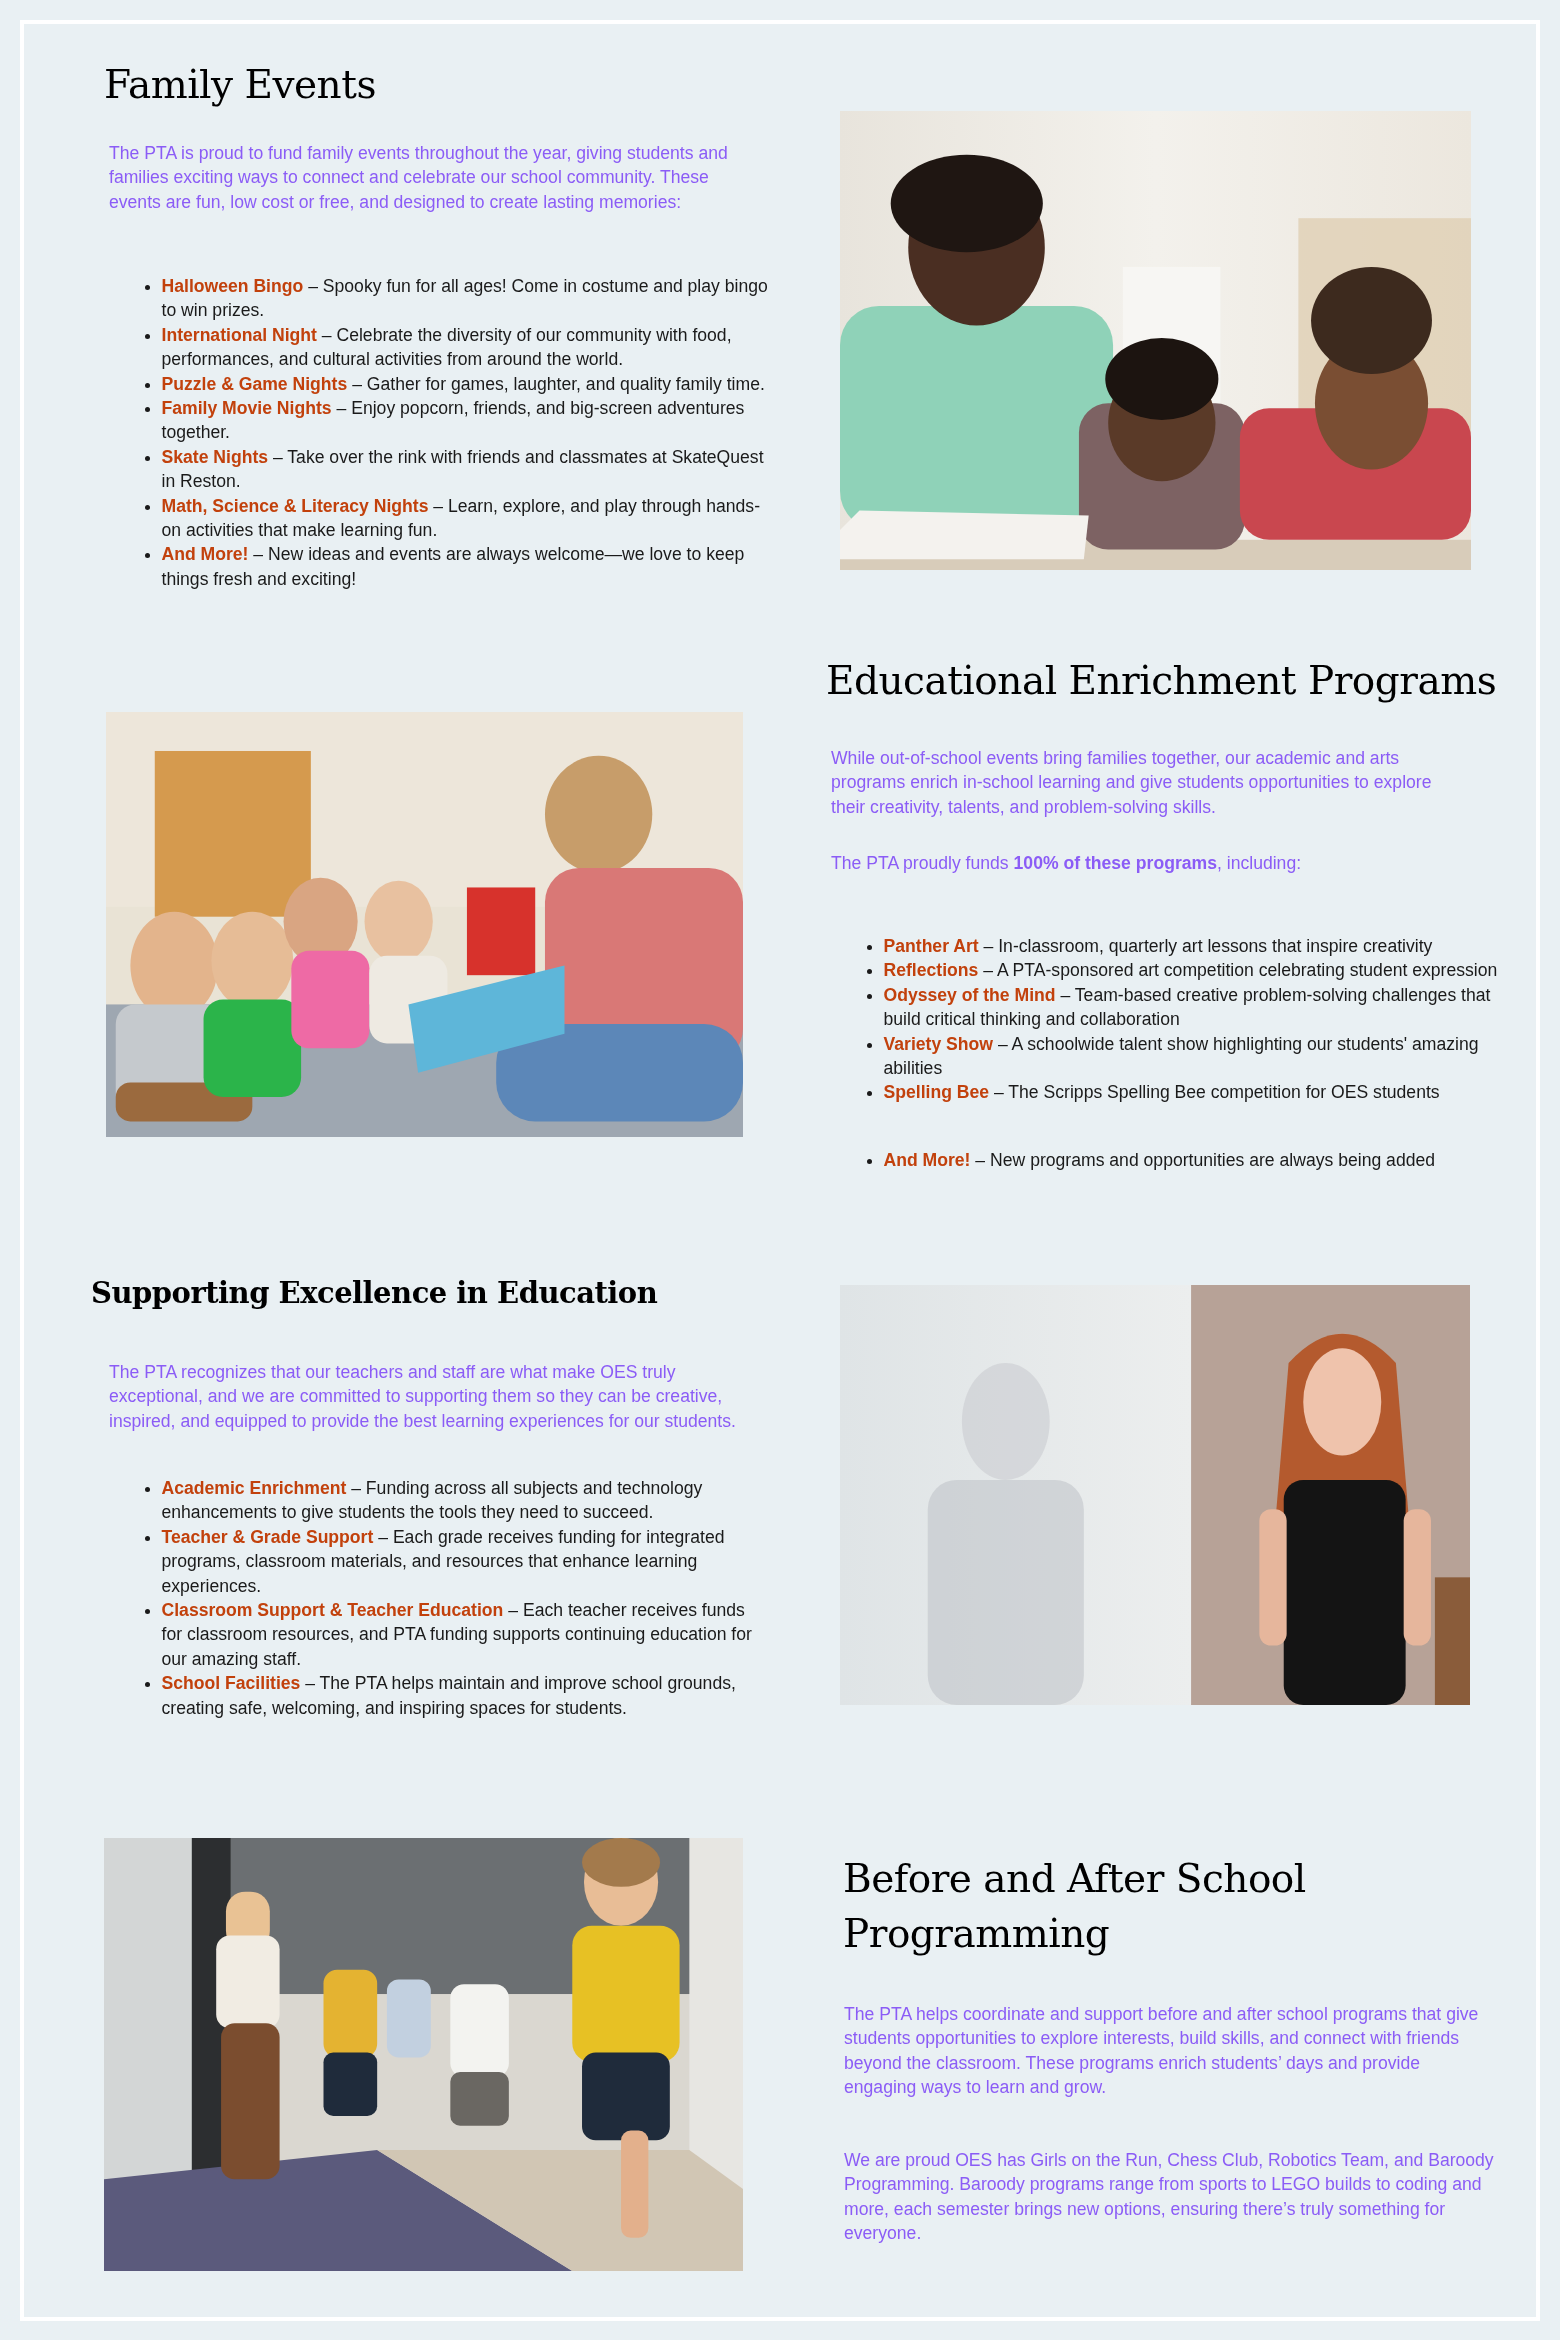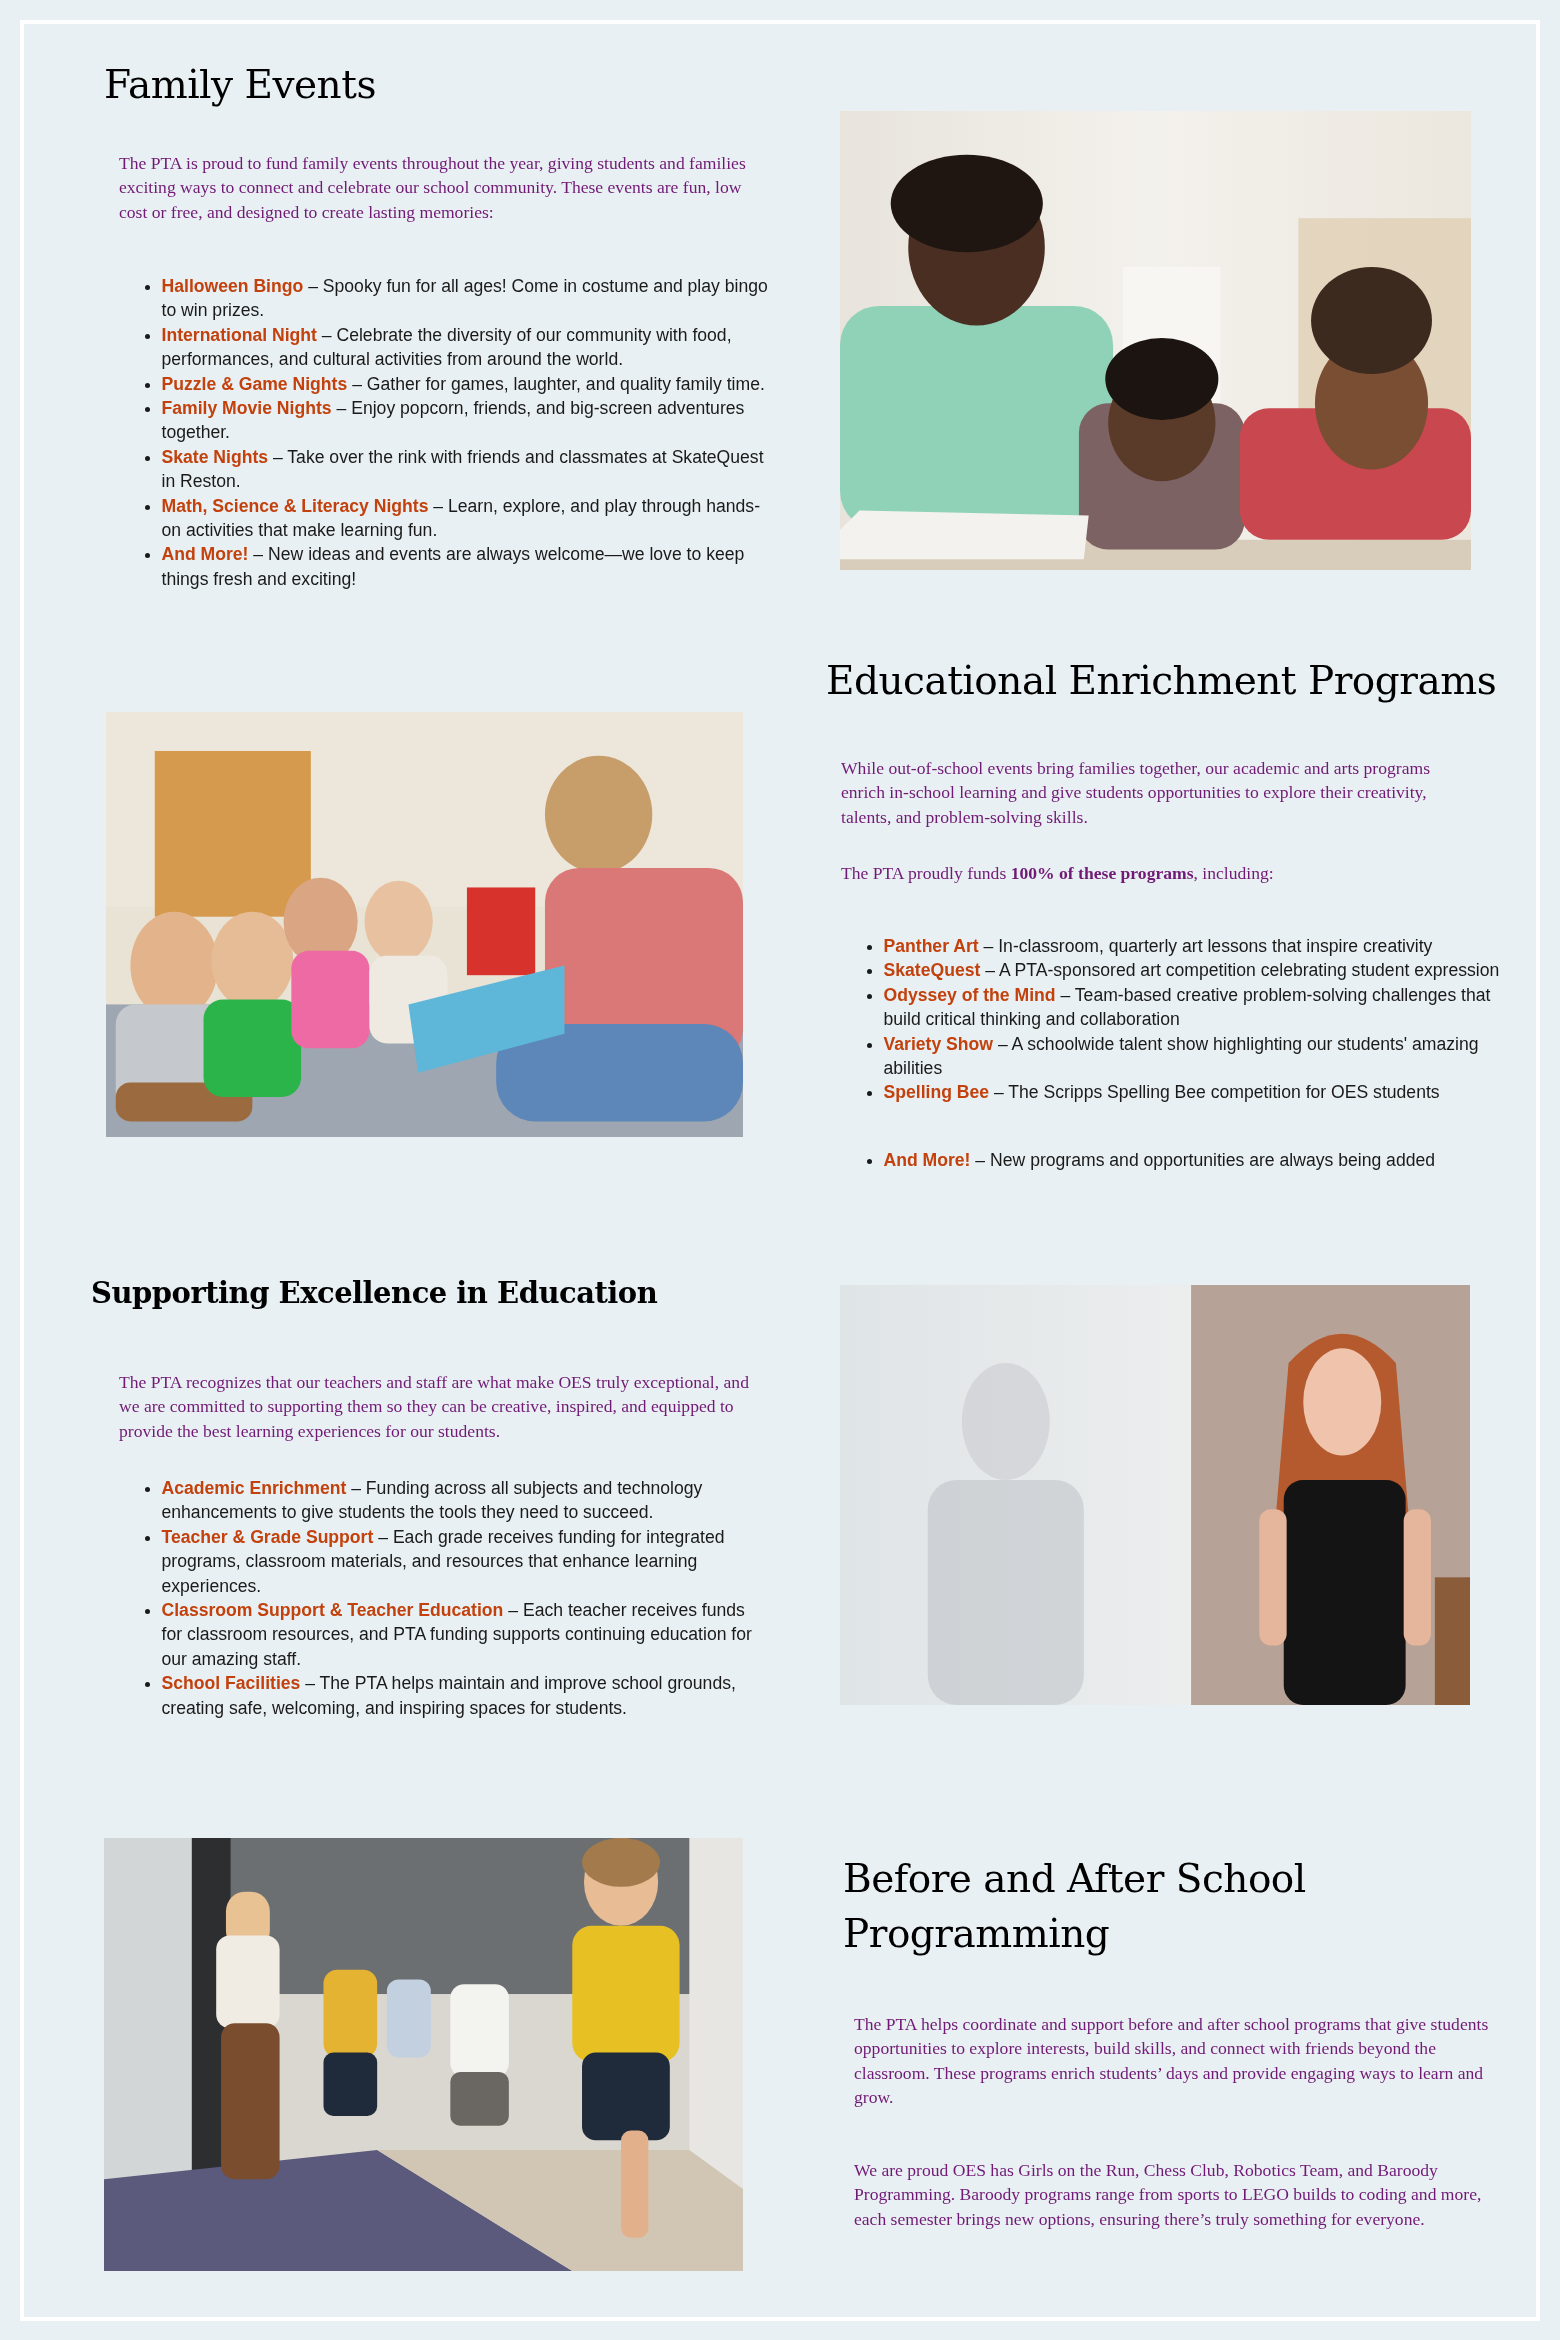--- a/index.html
+++ b/index.html
@@ -23,25 +23,25 @@
     margin: 0;
     font-family: "DejaVu Serif", "Liberation Serif", serif;
     font-weight: normal;
     color: #000000;
     letter-spacing: -0.5px;
     white-space: nowrap;
   }
   .title.big { font-size: 39px; line-height: 55px; }
   .body {
     position: absolute;
-    font-family: Liberation Serif, serif;
+    font-family: Liberation Sans, sans-serif;
     font-size: 17.6px;
     line-height: 24.4px;
-    color: #701a75;
-    margin: 10px;
+    color: #8b5cf6;
+    margin: 0;
   }
   .body p { margin: 0; }
   .list {
     position: absolute;
     margin: 0;
     padding: 0 0 0 19.5px;
     font-family: "Liberation Sans", sans-serif;
     font-size: 17.6px;
     line-height: 24.4px;
     color: #1a1a1a;
@@ -140,21 +140,21 @@
   <div class="body" style="left:831px; top:746px; width:634px;">
     <p>While out-of-school events bring families together, our academic and arts programs enrich in-school learning and give students opportunities to explore their creativity, talents, and problem-solving skills.</p>
   </div>
 
   <div class="body" style="left:831px; top:851px; width:634px;">
     <p><span>The PTA proudly funds </span><b>100% of these programs</b><span>, including:</span></p>
   </div>
 
   <ul class="list" style="left:864px; top:934px; width:624px;">
     <li><b>Panther Art</b><span> – In-classroom, quarterly art lessons that inspire creativity</span></li>
-    <li><b>SkateQuest</b><span> – A PTA-sponsored art competition celebrating student expression</span></li>
+    <li><b>Reflections</b><span> – A PTA-sponsored art competition celebrating student expression</span></li>
     <li><b>Odyssey of the Mind</b><span> – Team-based creative problem-solving challenges that build critical thinking and collaboration</span></li>
     <li><b>Variety Show</b><span> – A schoolwide talent show highlighting our students' amazing abilities</span></li>
     <li><b>Spelling Bee</b><span> – The Scripps Spelling Bee competition for OES students</span></li>
   </ul>
 
   <ul class="list" style="left:864px; top:1148px; width:624px;">
     <li><b>And More!</b><span> – New programs and opportunities are always being added</span></li>
   </ul>
 </section>
 

